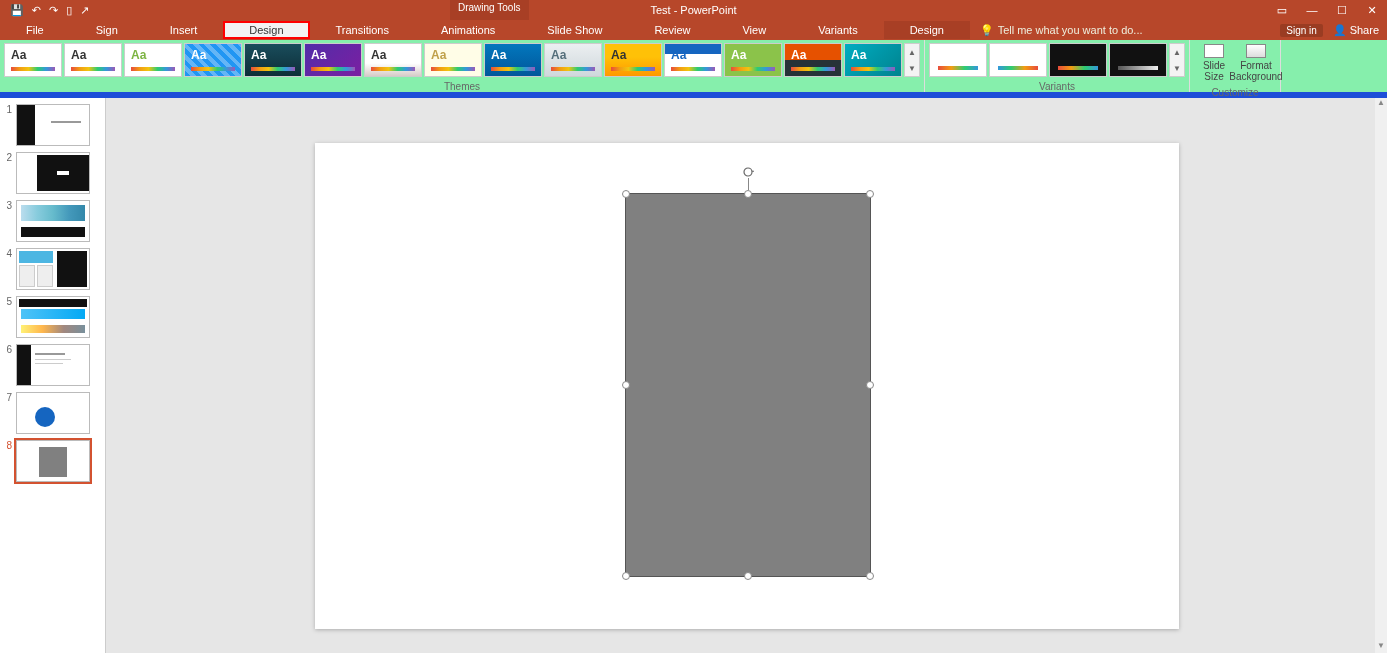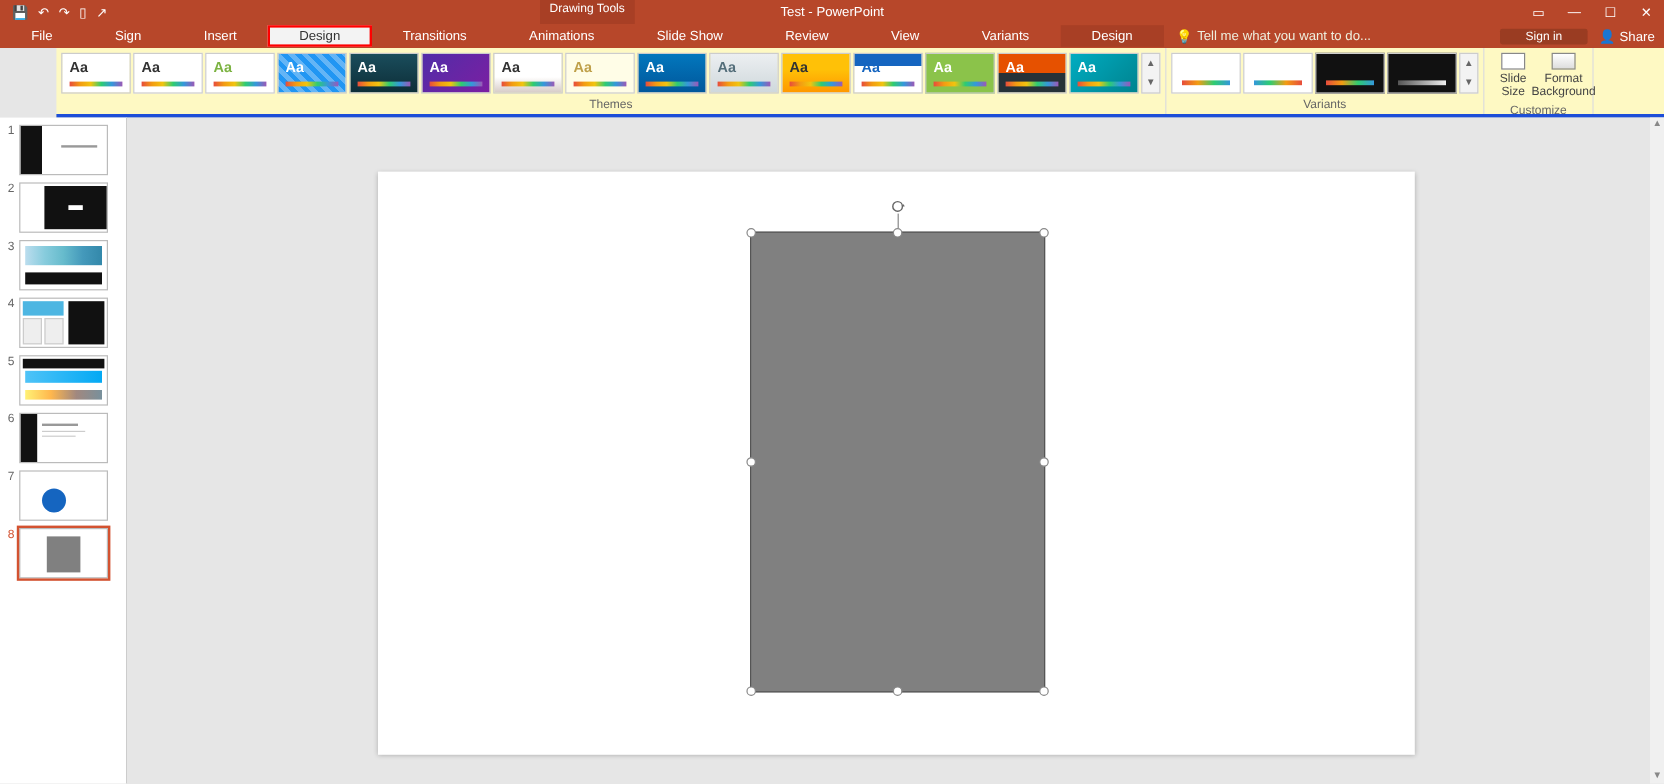--- a/index.html
+++ b/index.html
@@ -15,24 +15,24 @@
 .win-controls span { width: 30px; text-align: center; font-size: 11px; cursor: pointer; }
 
 
 .menubar { height: 20px; background: #b7472a; display: flex; align-items: center; color: #fff; position: relative; }
 .menubar .tab { padding: 3px 26px; font-size: 11px; cursor: pointer; }
 .menubar .tab.active { background: #f3f3f3; color: #333; }
 .menubar .tab.highlighted { outline: 2px solid #ff0000; outline-offset: -2px; }
 .tool-tab { background: #a83f25; }
 .tell-me { display: flex; align-items: center; gap: 4px; margin-left: 10px; color: #eed; font-size: 11px; }
 .share-area { position: absolute; right: 8px; display: flex; align-items: center; gap: 10px; font-size: 11px; }
-.signin { background: #9a3c22; padding: 1px 21px; border-radius: 2px; font-size: 10px; }
-
-
-.ribbon { height: 58px; background: #fef9c3; border-bottom: 3px solid #1d4ed8; display: flex; margin-left: 47px; }
+.signin { background: #9a3c22; padding: 1px 6px; border-radius: 2px; font-size: 10px; }
+
+
+.ribbon { height: 58px; background: #86efac; border-bottom: 6px solid #1d4ed8; display: flex; }
 .ribbon-group { display: flex; flex-direction: column; border-right: 1px solid #ddd; }
 .ribbon-row { display: flex; align-items: center; flex: 1; padding: 3px 4px; gap: 2px; }
 .group-label { text-align: center; font-size: 10px; color: #666; height: 14px; line-height: 14px; }
 
 .theme-thumb { width: 58px; height: 34px; border: 1px solid #ccc; background: #fff; position: relative; cursor: pointer; overflow: hidden; }
 .theme-thumb .aa { position: absolute; top: 4px; left: 6px; font-size: 12px; font-weight: 600; }
 .theme-thumb .stripe { position: absolute; bottom: 5px; left: 6px; right: 6px; height: 4px; background: linear-gradient(90deg,#e74c3c,#f39c12,#f1c40f,#2ecc71,#3498db,#9b59b6); }
 
 
 .t0 { background: linear-gradient(#fff 70%, #fff); } .t0 .aa{color:#333;}

